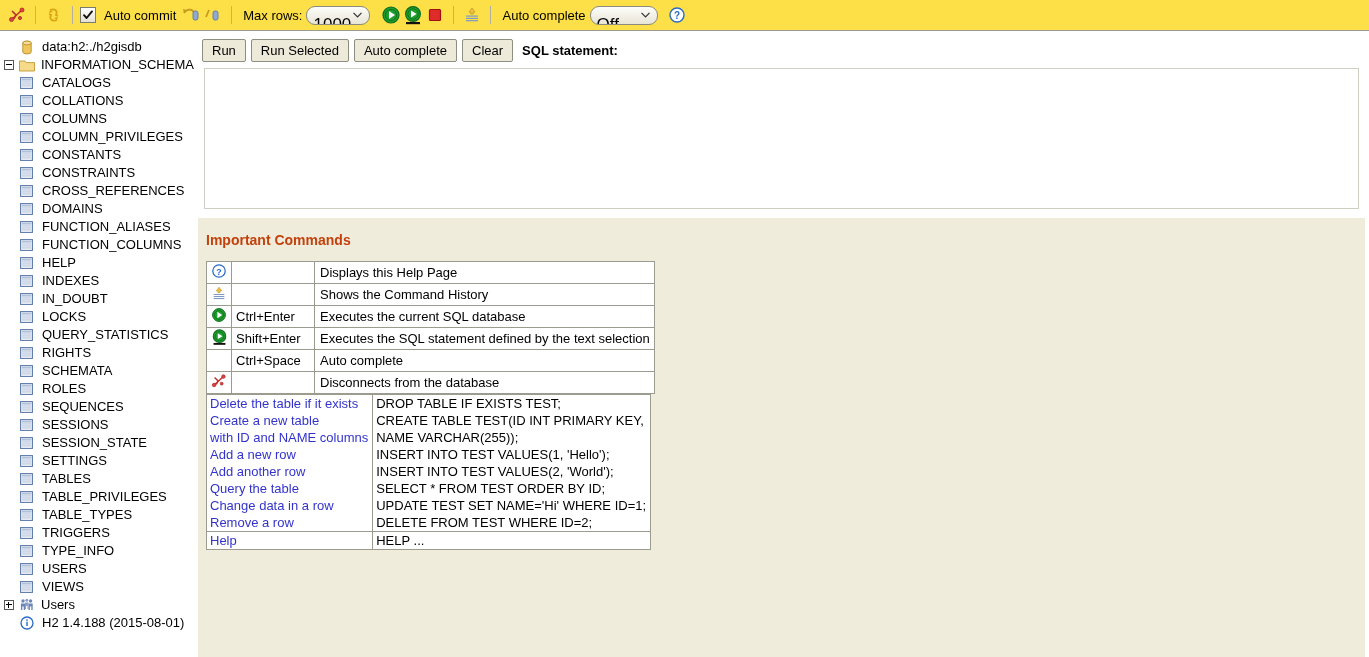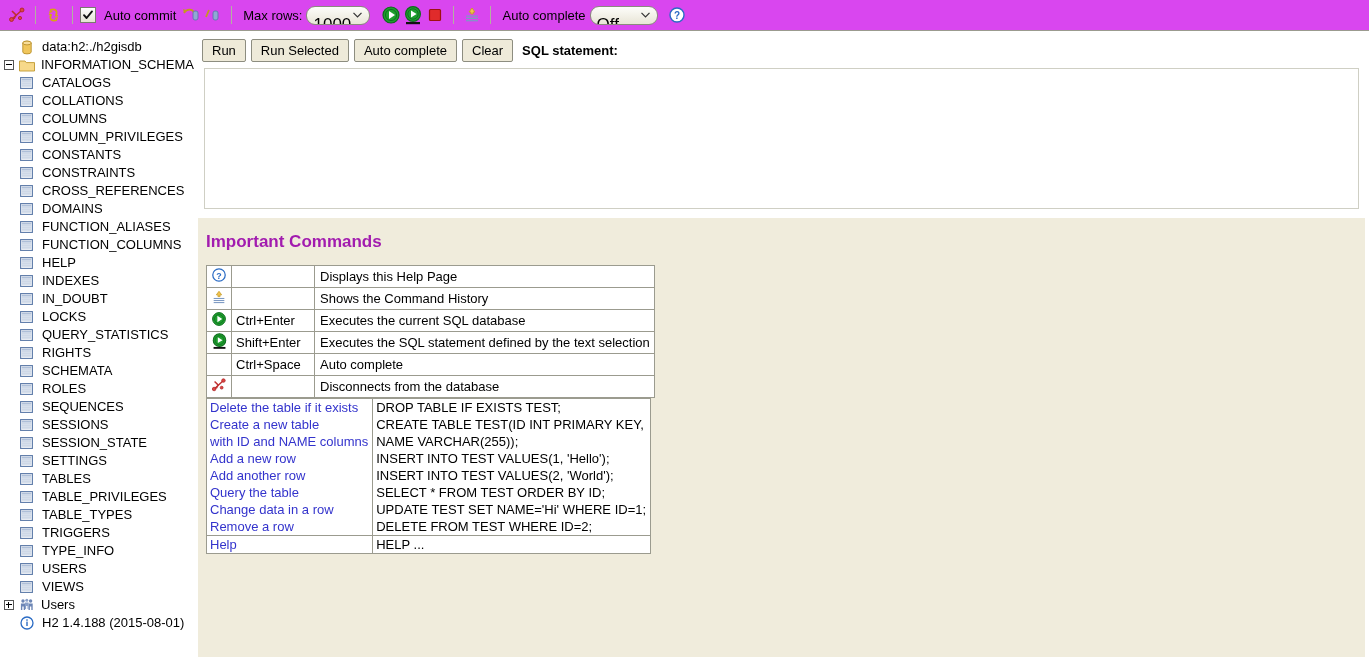--- a/index.html
+++ b/index.html
@@ -15,21 +15,21 @@
     font-size: 13px;
     color: #000000;
   }
 
   
   #toolbar {
     position: absolute;
     left: 0; top: 0;
     width: 1369px;
     height: 31px;
-    background: #d946ef;
+    background: #fde047;
     border-bottom: 1px solid #9b9b8f;
     box-sizing: border-box;
     display: flex;
     align-items: center;
     padding-left: 6px;
     white-space: nowrap;
   }
   .tb-icon {
     display: inline-flex;
     align-items: center;
@@ -184,24 +184,24 @@
     position: absolute;
     left: 0; top: 186px;
     width: 1167px;
     height: 471px;
     background: #f0ecdc;
     padding: 14px 0 0 8px;
     box-sizing: border-box;
   }
   h2.sect {
     font-family: "Liberation Sans", sans-serif;
-    font-size: 17px;
+    font-size: 14px;
     font-weight: bold;
     margin: 0 16px 13px 0;
-    color: #a21caf;
+    color: #c2410c;
   }
   h2.sect2 {
     margin-top: 26px;
   }
   table.grid {
     border-collapse: collapse;
     background: #ffffff;
     font-size: 13px;
   }
   table.grid td {

